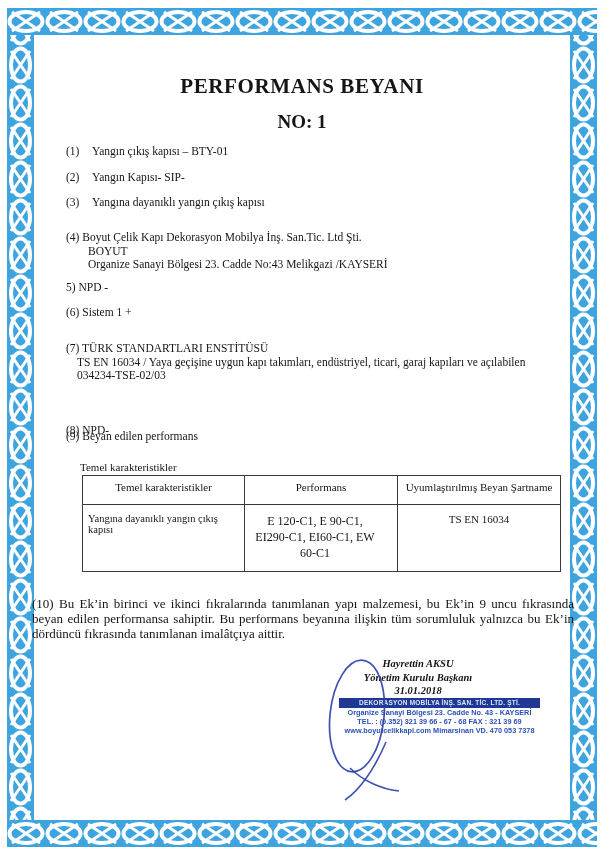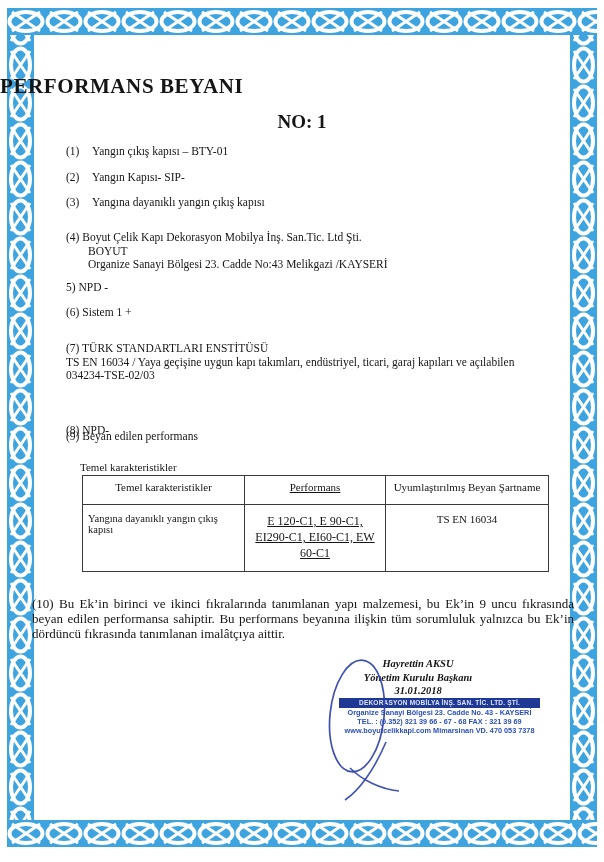--- a/index.html
+++ b/index.html
@@ -6,41 +6,41 @@
   body{
     width:604px;height:862px;position:relative;background:#ffffff;
     font-family:"Liberation Serif", serif;color:#151515;overflow:hidden;
   }
   .strip{position:absolute;display:block;}
   .b-top{left:7px;top:8px;}
   .b-bottom{left:7px;top:820px;}
   .b-left{left:7px;top:8px;}
   .b-right{left:570px;top:8px;}
 
-  .title{position:absolute;top:74px;left:0;width:604px;text-align:left;
+  .title{position:absolute;top:74px;left:0;width:604px;text-align:center;
     font-size:21px;font-weight:bold;letter-spacing:.6px;}
   .docno{position:absolute;top:111px;left:0;width:604px;text-align:center;
     font-size:19px;font-weight:bold;}
 
   .clause{position:absolute;left:66px;font-size:11.5px;line-height:13.5px;white-space:nowrap;}
   .clause .num{display:inline-block;}
   .clause.gap .num{width:26px;}
   .sub{margin-left:22px;}
-  .sub7{white-space:nowrap;}
+  .sub7{margin-left:11px;white-space:nowrap;}
 
   .tbl-caption{position:absolute;top:461px;left:80px;font-size:11px;}
   .tbl-wrap{position:absolute;top:475px;left:82px;}
   table{border-collapse:collapse;table-layout:fixed;}
   th,td{border:1.2px solid #3a3a3a;font-weight:normal;font-size:11px;
     padding:0;vertical-align:top;}
   th{height:23px;text-align:center;padding-top:5px;}
   td{height:58px;text-align:center;padding-top:8px;}
   td.left{text-align:left;padding-left:5px;padding-right:4px;font-size:10.5px;}
-  .c1{width:152px;} .c2{width:124px;text-decoration:underline;} .c3{width:162px;}
-  td.perf{font-size:12px;line-height:16px;padding-left:8px;padding-right:8px;}
+  .c1{width:152px;} .c2{width:124px;} .c3{width:162px;}
+  td.perf{font-size:12px;line-height:16px;padding-left:8px;padding-right:20px;}
 
   .clause10{position:absolute;top:596px;left:32px;width:542px;
     font-size:13px;line-height:15px;text-align:justify;}
 
   .sig{position:absolute;top:657px;left:330px;width:176px;text-align:center;
     font-style:italic;font-size:10.5px;line-height:13.5px;font-weight:bold;}
 
   .stamp{position:absolute;left:339px;top:698px;width:208px;
     font-family:"Liberation Sans", sans-serif;}
   .brandline{white-space:nowrap;}

